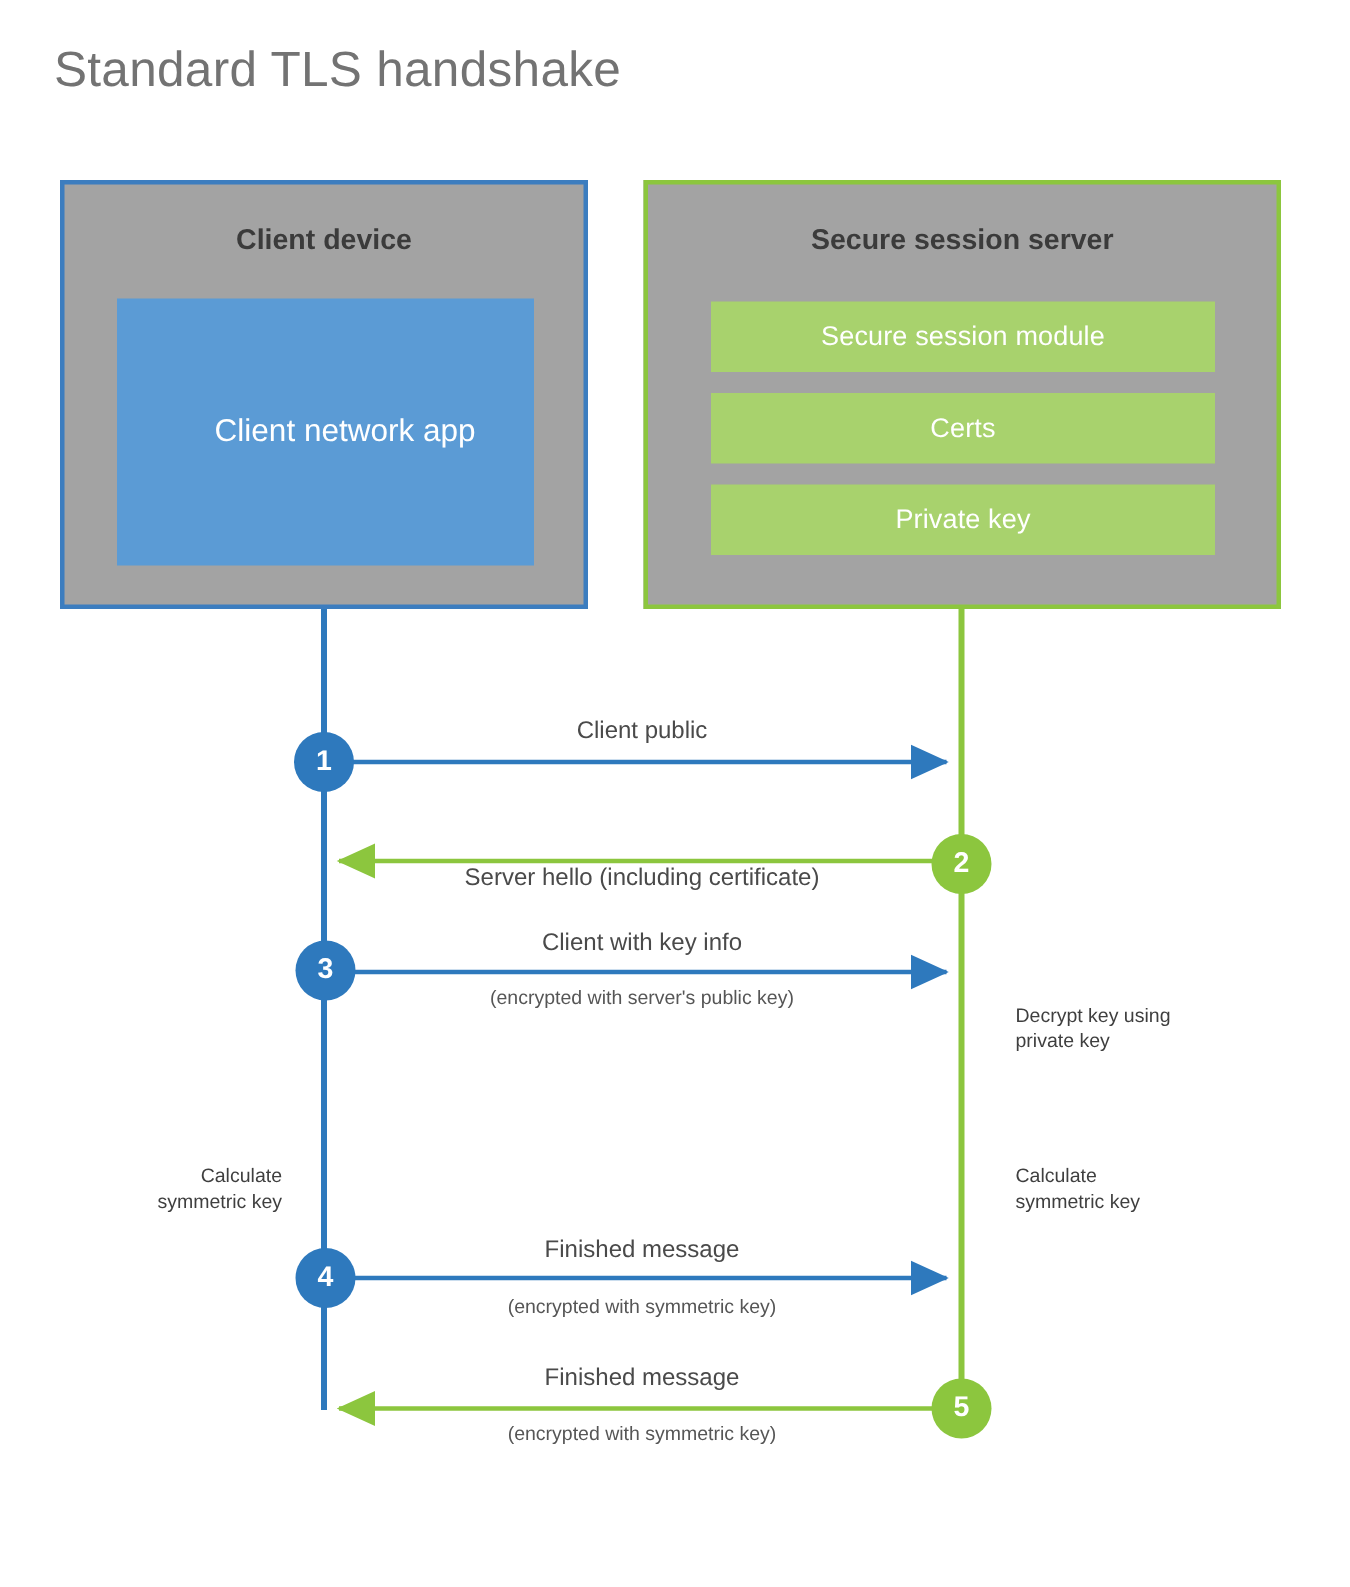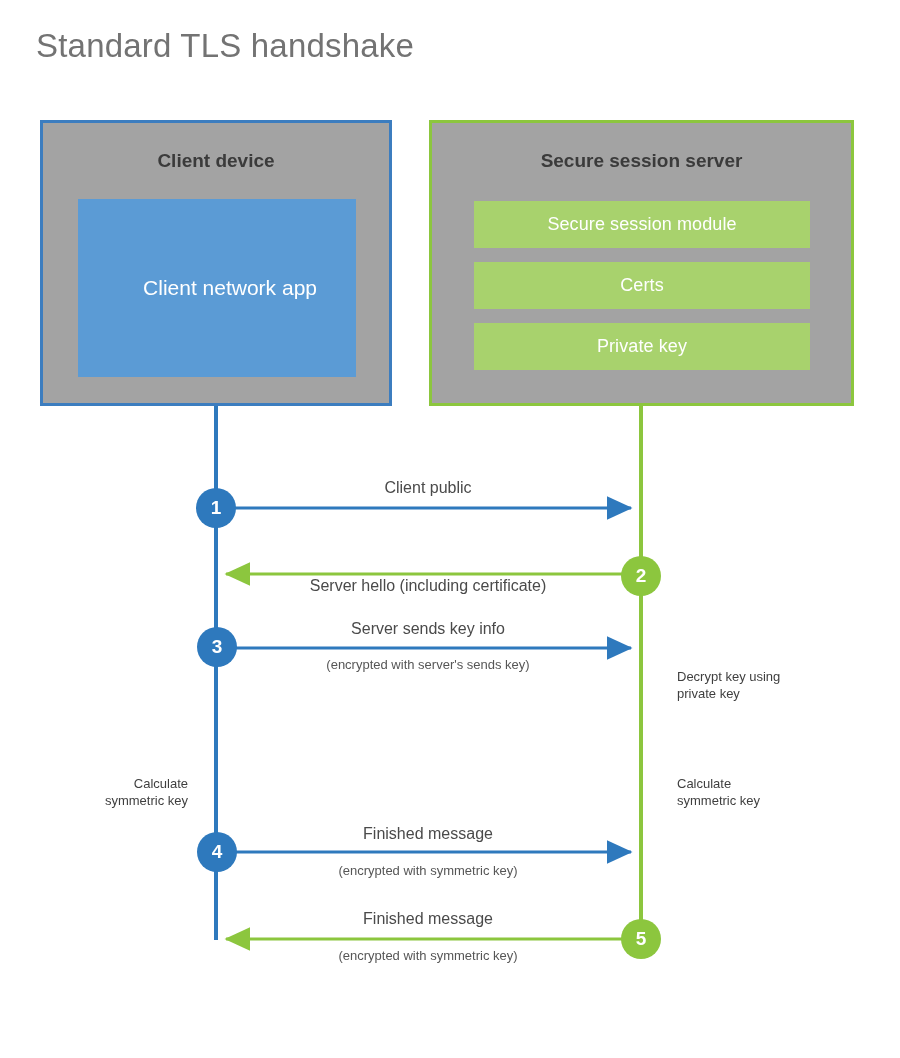--- a/index.html
+++ b/index.html
@@ -240,22 +240,22 @@
     <span>4</span>
   </div>
   <div class="step-circle green" style="left:621px; top:919px;">
     <span>5</span>
   </div>
 
   <div class="msg-label" style="left:428px; top:479px;">Client public</div>
 
   <div class="msg-label" style="left:428px; top:550px;margin-top:27px;">Server hello (including certificate)</div>
 
-  <div class="msg-label" style="left:428px; top:620px;">Server sends key info</div>
-  <div class="msg-sub" style="left:428px; top:657px;">(encrypted with server's sends key)</div>
+  <div class="msg-label" style="left:428px; top:620px;">Client with key info</div>
+  <div class="msg-sub" style="left:428px; top:657px;">(encrypted with server's public key)</div>
 
   <div class="msg-label" style="left:428px; top:825px;">Finished message</div>
   <div class="msg-sub" style="left:428px; top:863px;">(encrypted with symmetric key)</div>
 
   <div class="msg-label" style="left:428px; top:910px;">Finished message</div>
   <div class="msg-sub" style="left:428px; top:948px;">(encrypted with symmetric key)</div>
 
   <div class="side-note left-aligned" style="left:677px; top:632px;">Decrypt key using
 private key</div>
 

